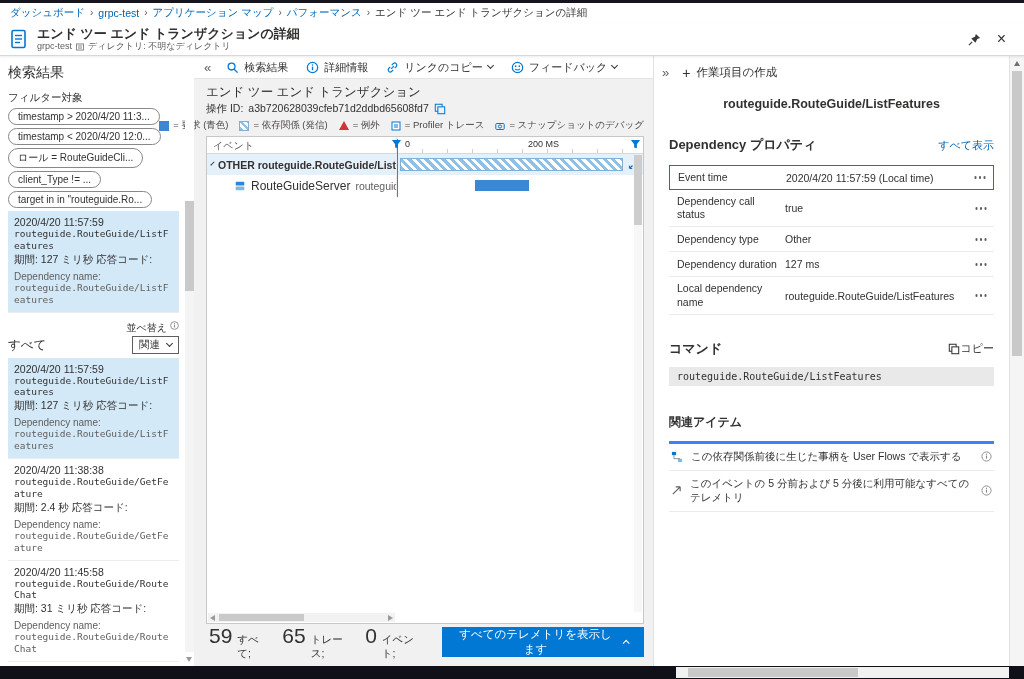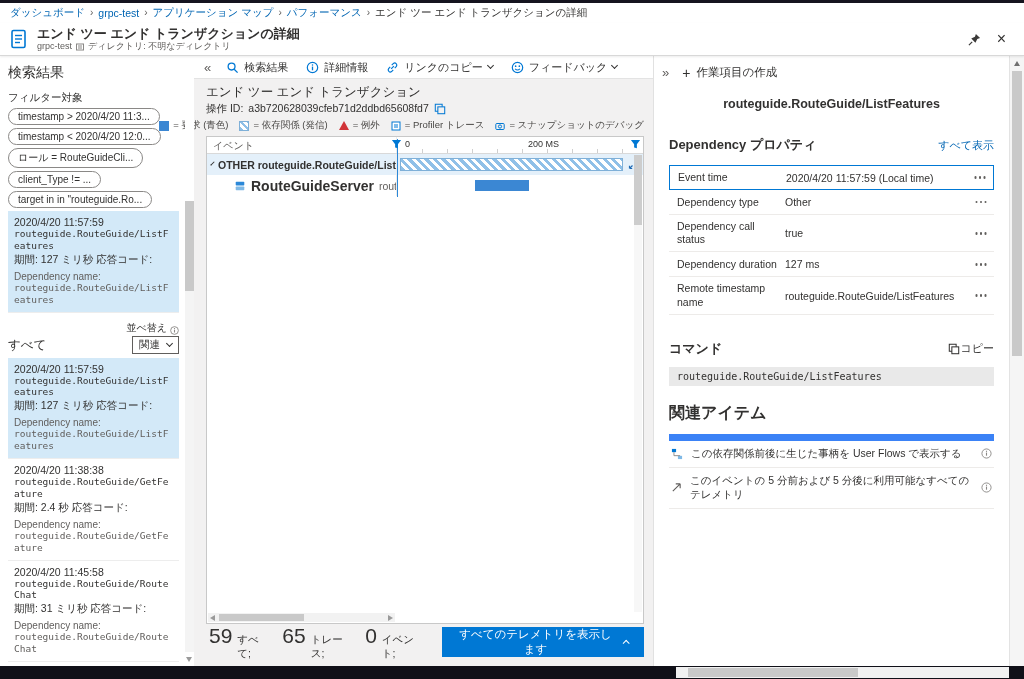--- a/index.html
+++ b/index.html
@@ -32,21 +32,21 @@
 .sb-filters-label{font-size:10.5px;margin-bottom:3px}
 .chip{display:block;width:max-content;max-width:100%;border:1px solid #8a8886;border-radius:10px;padding:2px 9px;font-size:10px;margin:3px 0;cursor:pointer;white-space:nowrap;overflow:hidden;text-overflow:ellipsis;background:#fff}
 .sb-suggest-label{font-size:12.5px;font-weight:bold;margin:11px 0 6px}
 .card{padding:5px 6px 6px 6px;border-bottom:1px solid #ededed;cursor:pointer;background:#fff}
 .card.sel{background:#d3e9f8}
 .card .time{font-weight:normal;font-size:10.5px}
 .mono{font-family:"DejaVu Sans Mono","Liberation Mono",monospace;font-size:9.5px;word-break:break-all;line-height:1.25}
 .card .dur{font-size:10.5px;margin-top:1px}
 .card .dlabel{color:#605e5c;font-size:10px;margin-top:4px}
 .card .dval{color:#605e5c}
-.sort-row{display:flex;justify-content:flex-end;align-items:flex-end;gap:3px;font-size:10px;margin-top:8px}
+.sort-row{display:flex;justify-content:flex-end;align-items:flex-start;gap:3px;font-size:10px;margin-top:8px}
 .all-row{display:flex;justify-content:space-between;align-items:flex-end;margin:1px 0 4px}
 .all-label{font-size:12.5px;font-weight:normal}
 .select{border:1px solid #605e5c;font-size:10.5px;padding:1px 6px;display:flex;align-items:center;gap:7px;cursor:pointer;background:#fff}
 .chev{display:inline-block;width:5px;height:5px;border-right:1.4px solid currentColor;border-bottom:1.4px solid currentColor;transform:rotate(45deg);margin-top:-3px}
 .chev.up{transform:rotate(-135deg);margin-top:3px}
 
 
 .sb-scroll{width:9px;flex:none;position:relative;background:#fff}
 .sb-scroll .track{position:absolute;top:145px;bottom:14px;left:0;right:0;background:#f4f4f4}
 .sb-scroll .thumb{position:absolute;top:145px;height:90px;left:0;right:0;background:#c9c9c9}
@@ -83,21 +83,21 @@
 .funnel-l{position:absolute;left:-6px;top:2px;z-index:2;cursor:pointer}
 .funnel-r{position:absolute;right:2px;top:2px;z-index:2;cursor:pointer}
 .grow{height:21px;display:flex;align-items:center;position:relative}
 .grow.group{background:#e4f0fa}
 .grow-left{width:190px;flex:none;display:flex;align-items:center;gap:5px;padding-left:5px;overflow:hidden;white-space:nowrap;border-right:1px solid #ededed;height:100%}
 .grow-left .glabel{font-size:10.5px;font-weight:bold;overflow:hidden;white-space:nowrap;flex:none}
 .grow-right{flex:1;position:relative;height:100%}
 .bar-hatch{position:absolute;left:3px;right:20px;top:4px;height:13px;background:repeating-linear-gradient(45deg,#8fc0e8 0 3px,#fff 3px 6px);border:1px solid #7fb0d8}
 .bar-expand{position:absolute;right:4px;top:5px;cursor:pointer}
 .grow.child .grow-left{padding-left:27px}
-.cname{font-size:14px;font-weight:bold;flex:none}
+.cname{font-size:12px;font-weight:normal;flex:none}
 .cdetail{font-size:10.5px;color:#605e5c;overflow:hidden;white-space:nowrap}
 .bar-solid{position:absolute;left:78px;width:54px;top:5px;height:11px;background:#3b87d3}
 .g-hscroll{position:absolute;left:1px;bottom:1px;width:187px;height:9px;background:#f2f2f2;display:flex;align-items:center}
 .g-hscroll .thumb{position:absolute;left:11px;width:85px;top:1px;bottom:1px;background:#c9c9c9}
 .g-hscroll .tri-left{margin-left:2px}
 .g-hscroll .tri-right{position:absolute;right:2px}
 .g-vscroll{position:absolute;right:1px;top:18px;bottom:11px;width:8px;background:#f7f7f7}
 .g-vscroll .thumb{position:absolute;top:0;height:70px;left:0;right:0;background:#cdcdcd}
 
 
@@ -120,24 +120,24 @@
 .rp-sec-title{font-size:13px;font-weight:bold}
 .link{color:#0065b3;font-size:11px;text-decoration:none}
 .prop-table{margin-top:11px}
 .prop-row{display:flex;align-items:center;padding:5px 8px;border-bottom:1px solid #edebe9;min-height:25px;cursor:pointer}
 .prop-row.sel{border:1px solid #0078d4}
 .pname{width:104px;flex:none;font-size:10.5px;line-height:1.25}
 .pval{flex:1;font-size:10.5px;padding-left:4px}
 .dots{position:relative;width:2.5px;height:2.5px;background:#605e5c;border-radius:50%;box-shadow:-4.5px 0 0 #605e5c,4.5px 0 0 #605e5c;margin:0 4px;cursor:pointer;flex:none}
 .copy-btn{display:flex;align-items:center;gap:0;font-size:11px;cursor:pointer}
 .cmd-box{margin-top:9px;background:#e9e9e9;padding:4px 8px;font-family:"DejaVu Sans Mono","Liberation Mono",monospace;font-size:10px;cursor:text}
-.rel-title{font-size:16px;font-weight:bold;margin-top:17px}
+.rel-title{font-size:12px;font-weight:bold;margin-top:28px}
 .related-list{margin-top:10px}
 .rel-row{display:flex;align-items:center;gap:8px;padding:6px 2px;border-bottom:1px solid #edebe9;cursor:pointer}
-.rel-row:first-child{border-top:7px solid #3b82f6}
+.rel-row:first-child{border-top:3px solid #3b82f6}
 .rel-text{flex:1;font-size:10.5px}
 
 
 .page-scroll{flex:none;width:15px;background:#f5f5f5;border-left:1px solid #e3e3e3;position:relative}
 .page-scroll .up{position:absolute;top:5px;left:4px}
 .page-scroll .thumb{position:absolute;top:15px;height:285px;left:2px;right:2px;background:#c9c9c9}
 
 
 .bottom-strip{height:13px;background:#101018;position:relative}
 .hbar{position:absolute;left:676px;width:333px;top:1px;bottom:1px;background:#f1f1f1}
@@ -455,36 +455,36 @@
           <span class="rp-sec-title">Dependency プロパティ</span>
           <a class="link">すべて表示</a>
         </div>
         <div class="prop-table">
           <div class="prop-row sel">
             <div class="pname">Event time</div>
             <div class="pval">2020/4/20 11:57:59 (Local time)</div>
             <span class="dots"></span>
           </div>
           <div class="prop-row">
+            <div class="pname">Dependency call status</div>
+            <div class="pval">true</div>
+            <span class="dots"></span>
+          </div>
+          <div class="prop-row">
             <div class="pname">Dependency type</div>
             <div class="pval">Other</div>
-            <span class="dots"></span>
-          </div>
-          <div class="prop-row">
-            <div class="pname">Dependency call status</div>
-            <div class="pval">true</div>
             <span class="dots"></span>
           </div>
           <div class="prop-row">
             <div class="pname">Dependency duration</div>
             <div class="pval">127 ms</div>
             <span class="dots"></span>
           </div>
           <div class="prop-row">
-            <div class="pname">Remote timestamp name</div>
+            <div class="pname">Local dependency name</div>
             <div class="pval">routeguide.RouteGuide/ListFeatures</div>
             <span class="dots"></span>
           </div>
         </div>
 
         <div class="rp-sec-head">
           <span class="rp-sec-title">コマンド</span>
           <span class="copy-btn">
             <span>
               <svg width="12" height="12" viewBox="0 0 14 14" fill="none" stroke="#323130" stroke-width="1.2">

